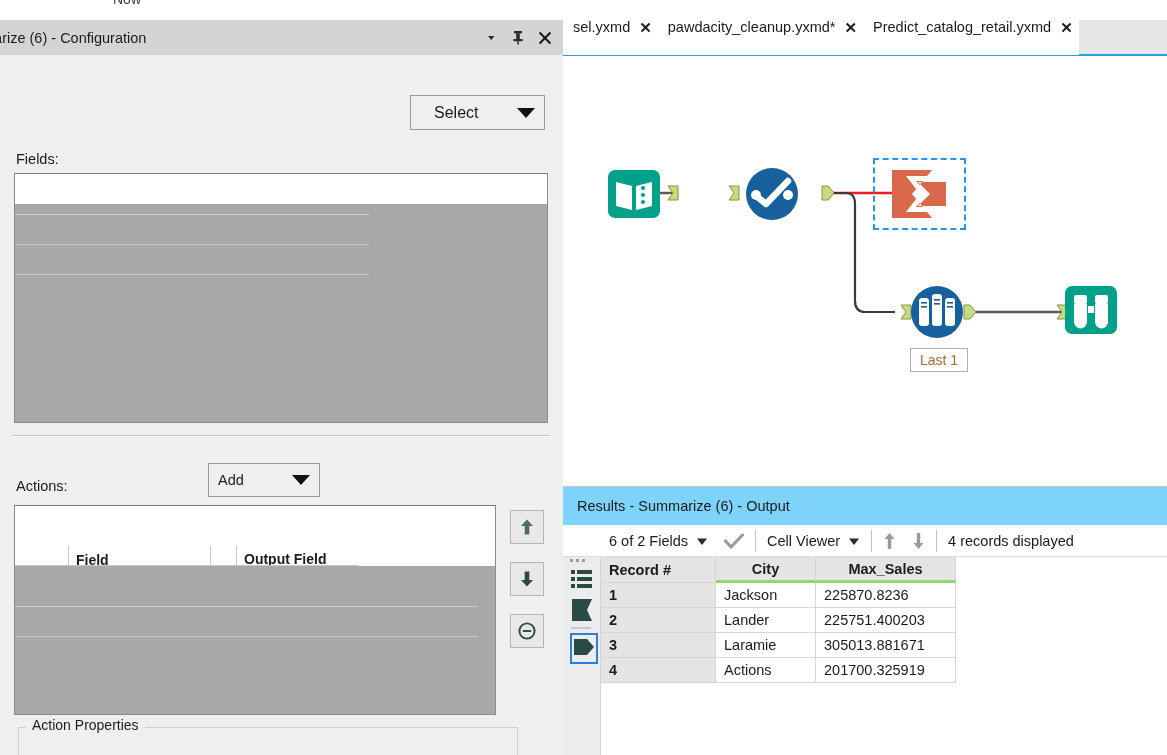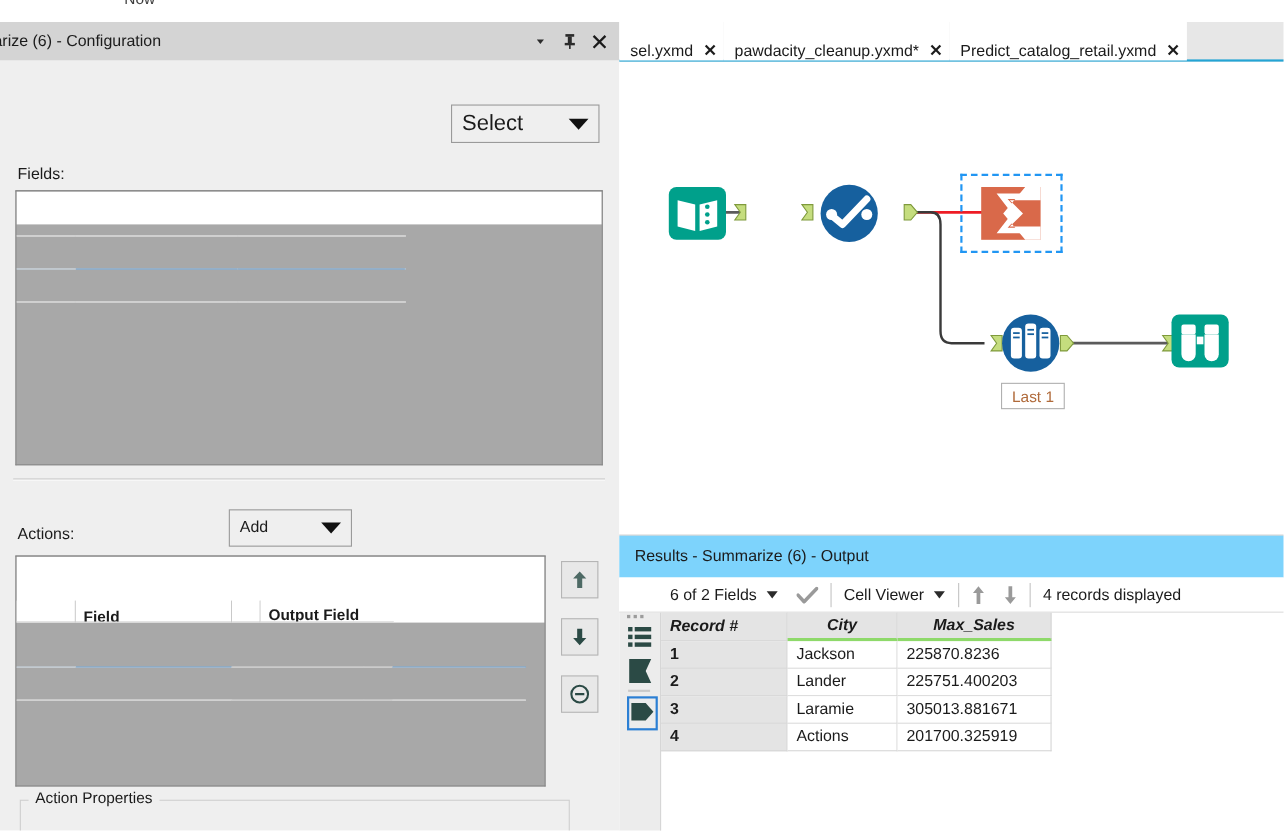--- a/index.html
+++ b/index.html
@@ -52,21 +52,21 @@
 
   .lbl { font-size: 14.5px; color: #1b1b1b; }
 
   
   .sel-dd {
     position: absolute; left: 410px; top: 40px; width: 135px; height: 35px;
     background: #efefef; border: 1px solid #9a9a9a;
     display: flex; align-items: center; padding: 0 9px;
     cursor: pointer;
   }
-  .sel-dd .txt { flex: 1; font-size: 20px; }
+  .sel-dd .txt { flex: 1; font-size: 16px; margin-left: 14px; }
   .sel-dd .caret {
     width: 0; height: 0; border-left: 9px solid transparent;
     border-right: 9px solid transparent; border-top: 10px solid #111;
   }
   .fields-label { position: absolute; left: 16px; top: 96px; }
 
   
   .grid-wrap {
     position: absolute; background: #a8a8a8;
     border: 1px solid #8a8a8a; border-top-color:#7a7a7a;
@@ -162,21 +162,21 @@
     background: #ffffff;
   }
 
   
   .tabbar {
     position: absolute; left: 0; top: 0; width: 604px; height: 36px;
     background: #e7e7e7; display: flex; align-items: center;
     border-bottom: 2px solid #24a4d4;
   }
   .tab {
-    height: 36px; display: flex; align-items: flex-end; padding: 0 6px 0 10px;
+    height: 36px; display: flex; align-items: flex-start; padding: 0 6px 0 10px;
     font-size: 14.5px; white-space: nowrap; cursor: pointer;
     background: #ffffff; color: #1b1b1b;
   }
   .tab .x { margin-left: 9px; font-size: 15px; font-weight: bold; color: #1b1b1b; }
 
   
   .canvas {
     position: absolute; left: 0; top: 38px; width: 604px; height: 428px;
     background: #ffffff; overflow: hidden;
   }
@@ -222,21 +222,21 @@
   .rtable { position: absolute; left: 38px; top: 70px; }
   .rtrow { display: flex; }
   .rtcell {
     border-right: 1px solid #d6d6d6; border-bottom: 1px solid #d6d6d6;
     display: flex; align-items: center; font-size: 14.5px;
     padding: 0 8px; height: 25px; overflow: hidden; white-space: nowrap;
     background: #ffffff;
   }
   .rtcell.head {
     background: #e4e4e4; font-weight: bold; justify-content: center;
-    height: 26px; border-bottom: 3px solid #8ed96a; font-style: italic;
+    height: 26px; border-bottom: 3px solid #8ed96a;
   }
   .rtcell.head.rec { border-bottom: 1px solid #d6d6d6; justify-content: flex-start; }
   .rtcell.rec { background: #e4e4e4; font-weight: bold; }
   .w-rec { width: 115px; }
   .w-city { width: 100px; }
   .w-max { width: 140px; }
 </style>
 </head>
 <body>
 

